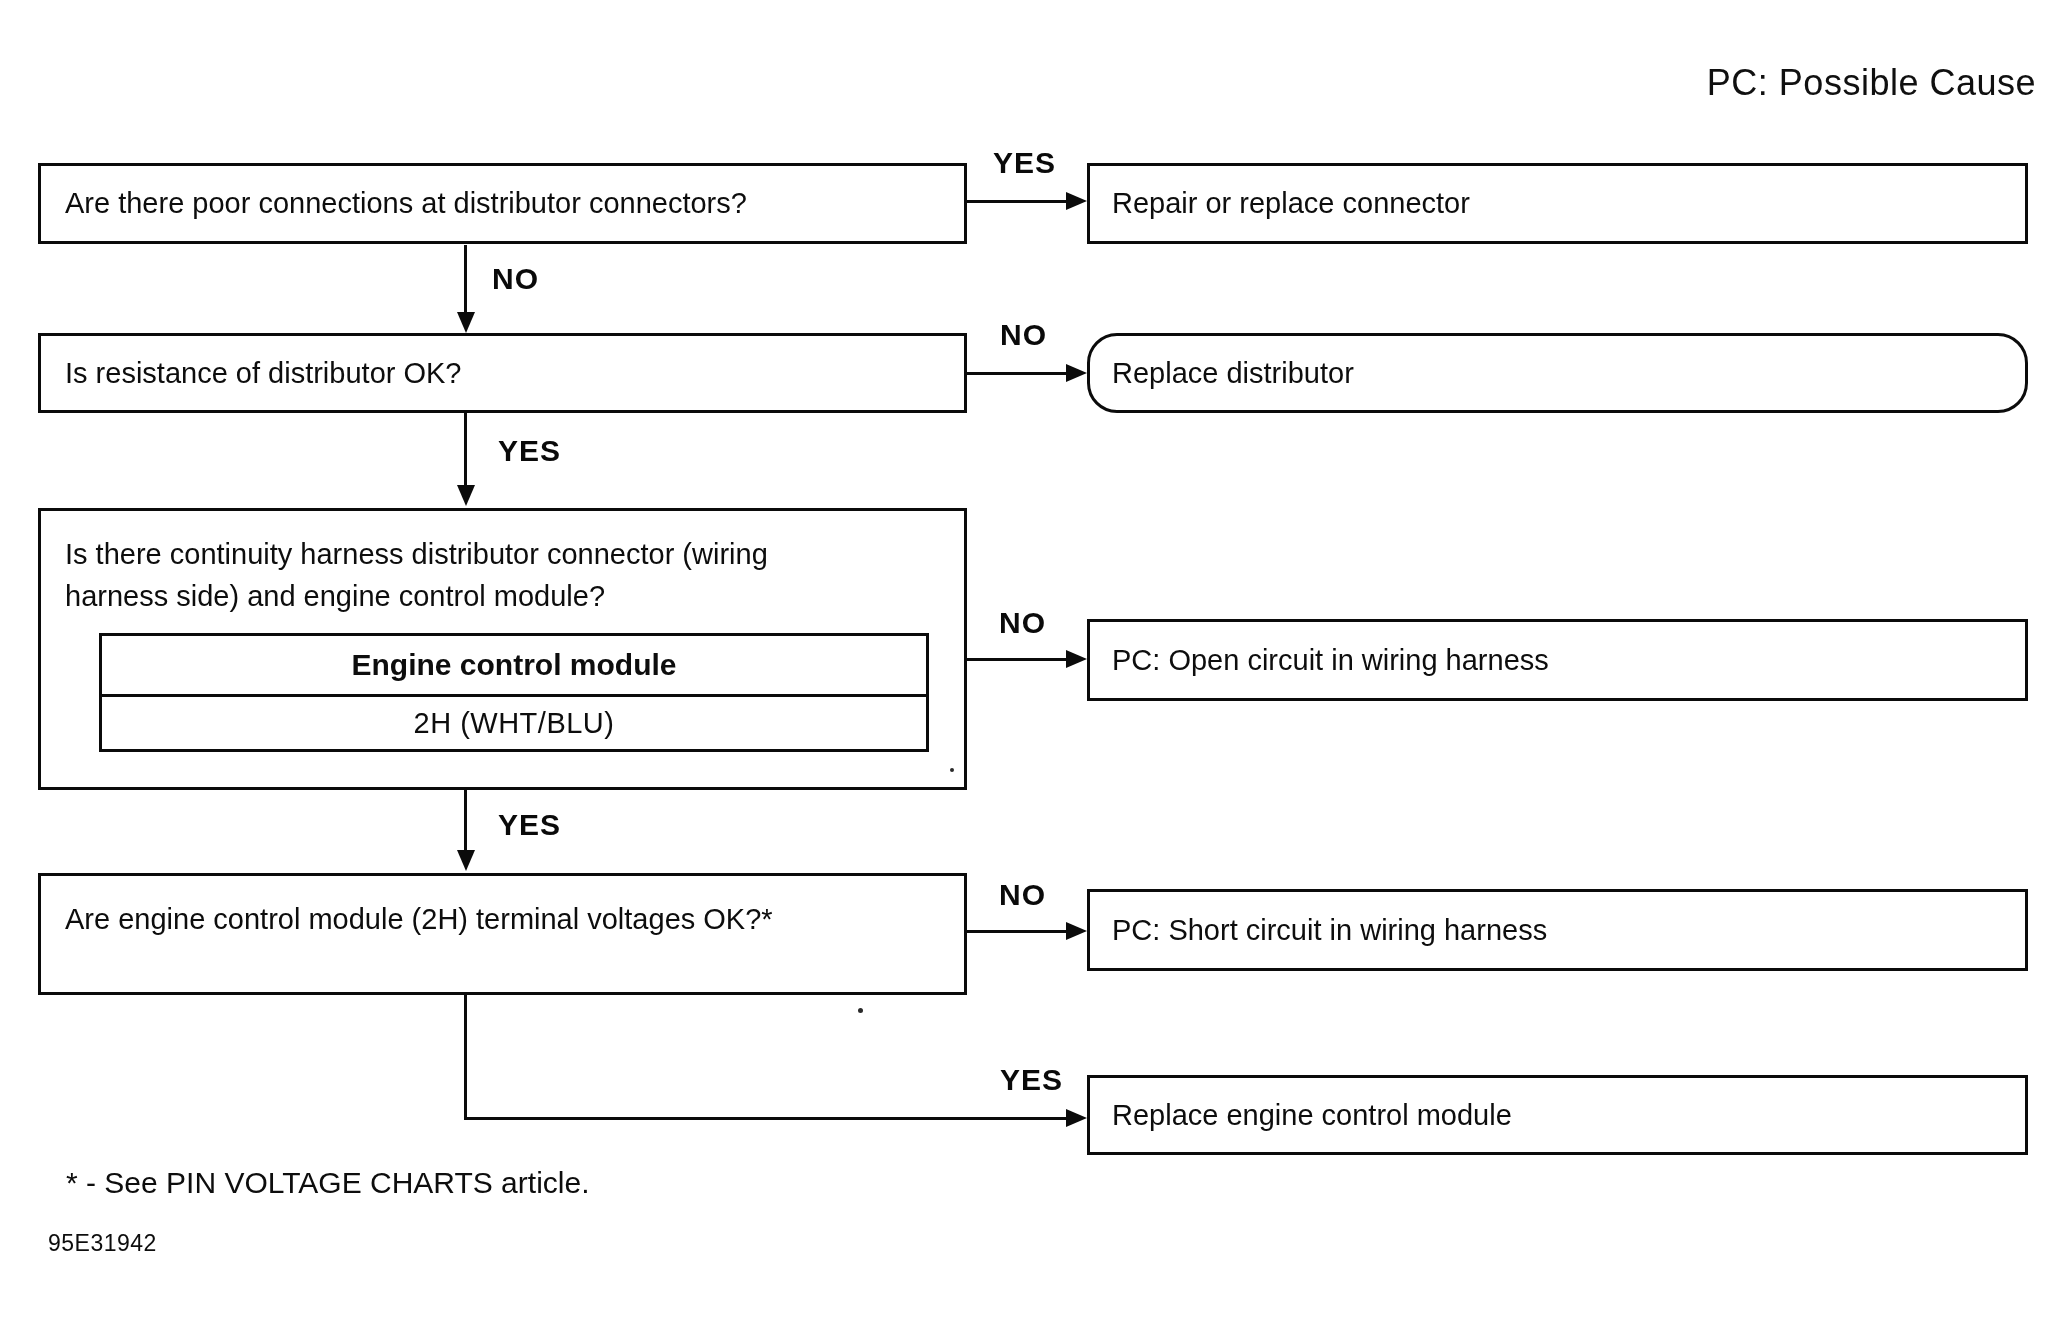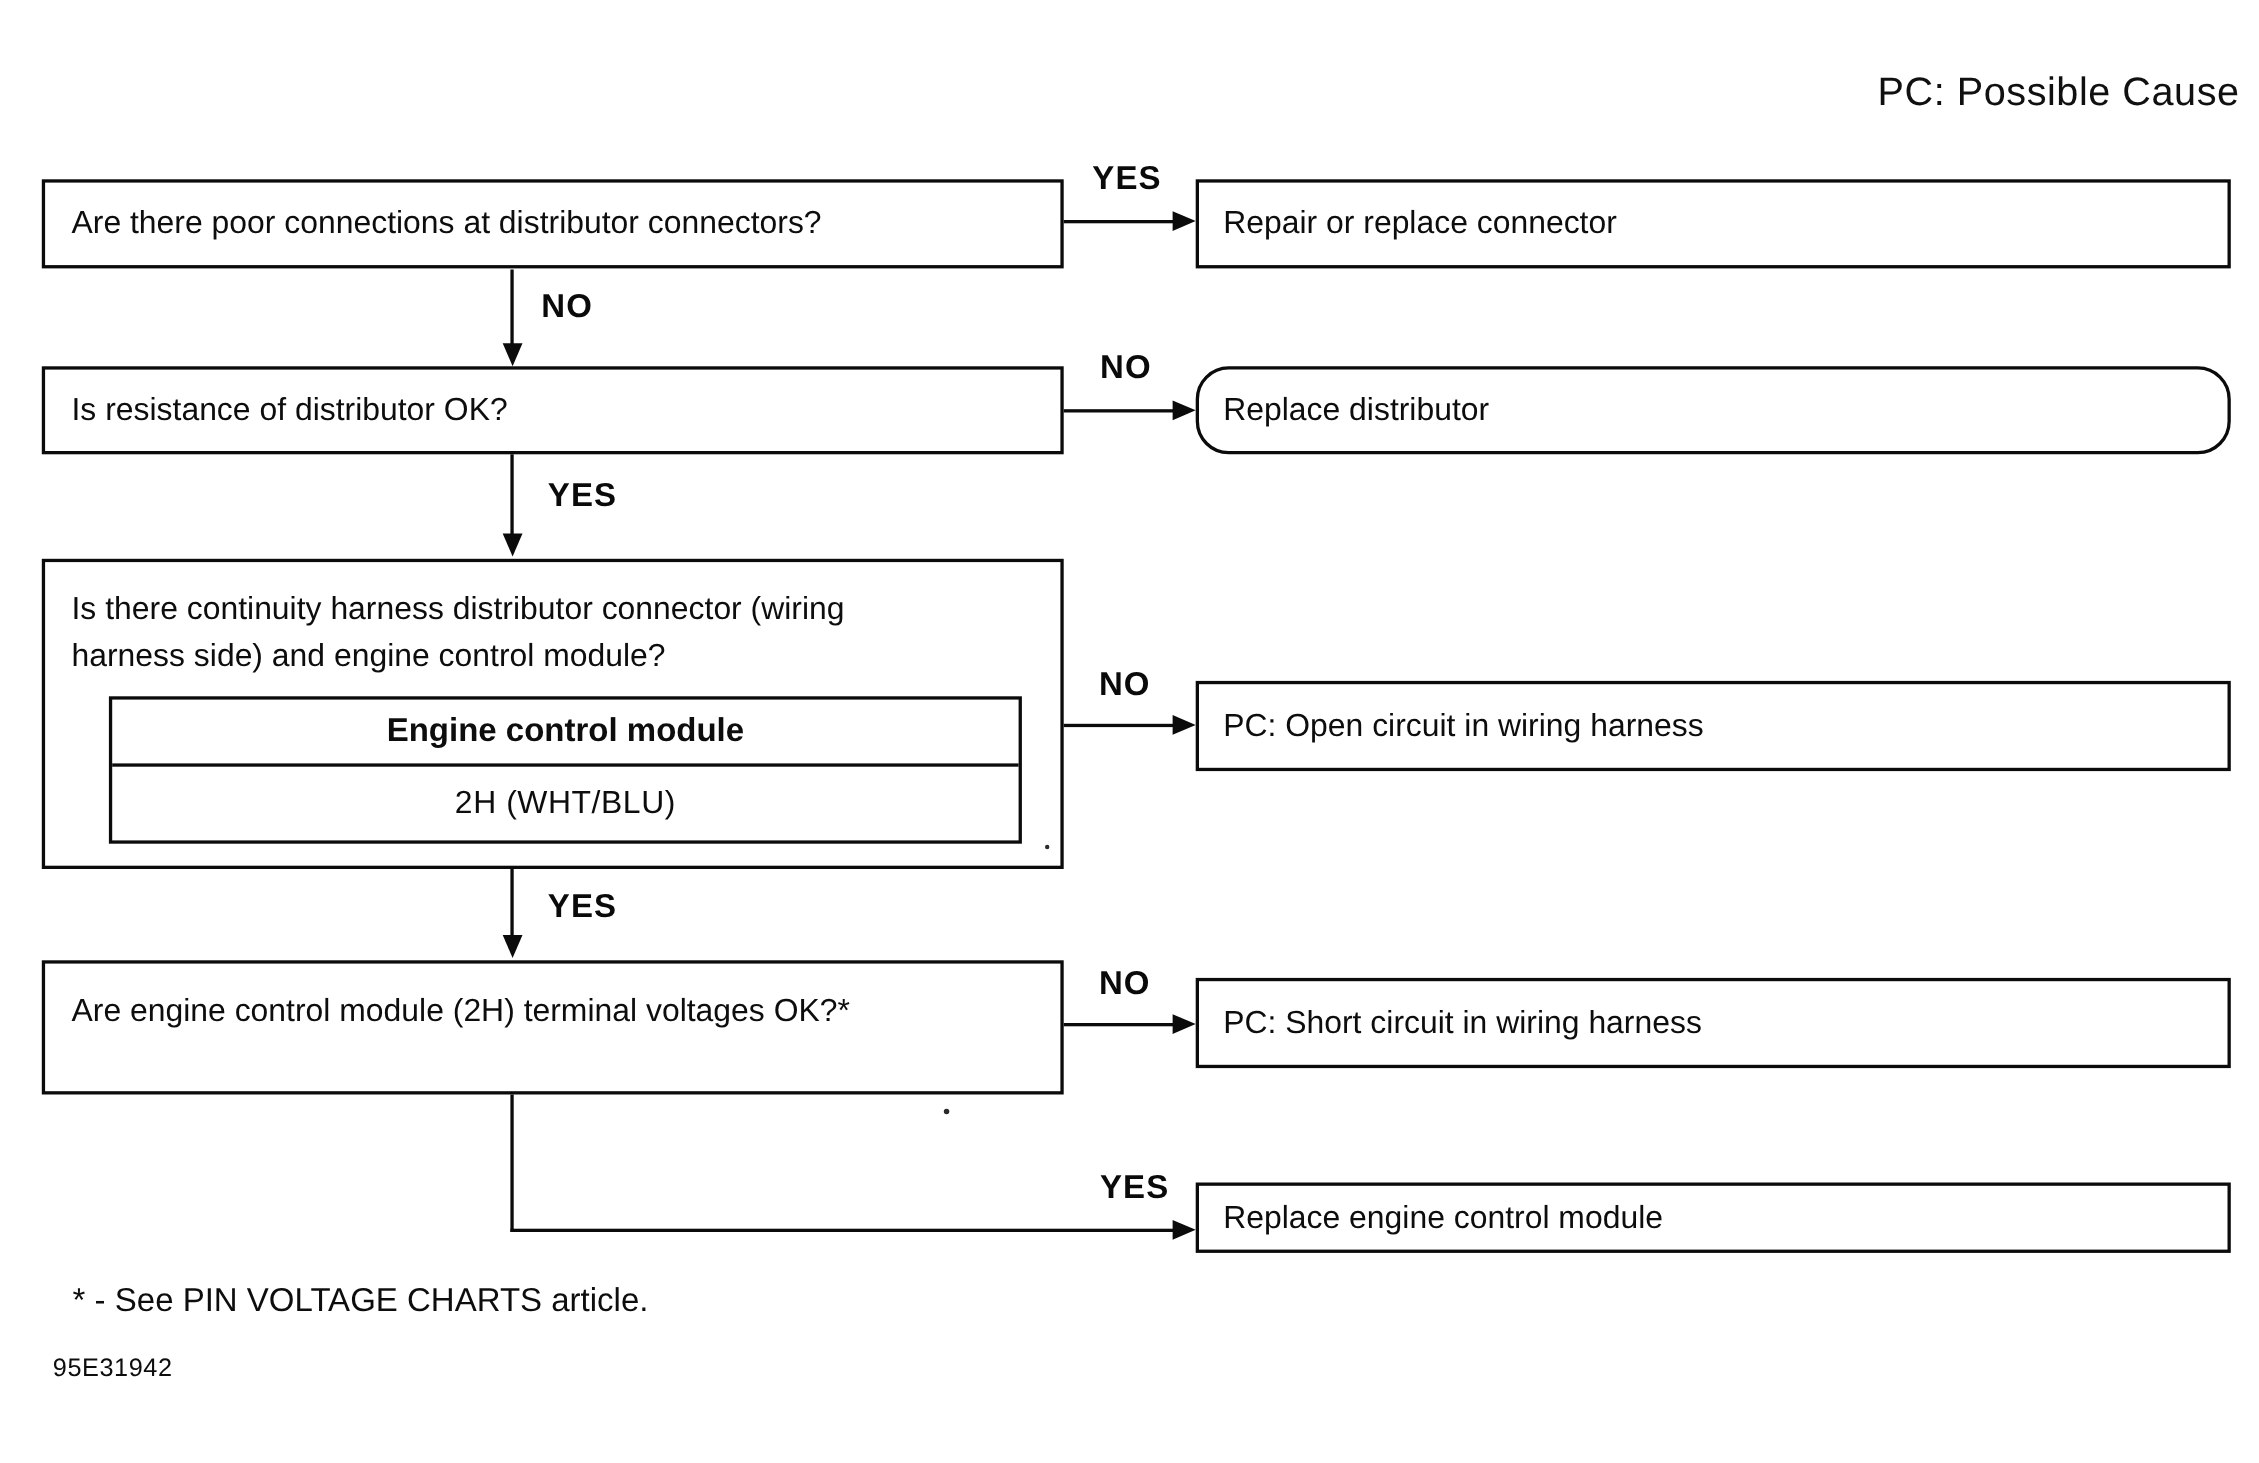--- a/index.html
+++ b/index.html
@@ -36,42 +36,42 @@
   .qbox { left: 38px; width: 929px; }
   .rbox { left: 1087px; width: 941px; display: flex; align-items: center; padding-left: 22px; }
   .q1 { top: 163px; height: 81px; display: flex; align-items: center; padding-left: 24px; }
   .q2 { top: 333px; height: 80px; display: flex; align-items: center; padding-left: 24px; }
   .q3 { top: 508px; height: 282px; padding: 22px 18px 0 24px; }
   .q4 { top: 873px; height: 122px; padding: 22px 18px 0 24px; }
   .r1 { top: 163px; height: 81px; }
   .r2 { top: 333px; height: 80px; border-radius: 30px; }
   .r3 { top: 619px; height: 82px; }
   .r4 { top: 889px; height: 82px; }
-  .r5 { top: 1075px; height: 64px; }
+  .r5 { top: 1075px; height: 80px; }
   .qline { white-space: nowrap; }
   .ecm {
     position: absolute;
     left: 58px;
     top: 122px;
     width: 830px;
     border: 3px solid #0b0b0b;
     box-sizing: border-box;
     background: #ffffff;
   }
   .ecm-header {
     height: 58px;
     border-bottom: 3px solid #0b0b0b;
     display: flex;
     align-items: center;
     justify-content: center;
     font-weight: bold;
     font-size: 30px;
   }
   .ecm-terminal {
-    height: 67px;
+    height: 52px;
     display: flex;
     align-items: center;
     justify-content: center;
     font-size: 29px;
     letter-spacing: 0.5px;
   }
   .lbl {
     position: absolute;
     font-weight: bold;
     font-size: 30px;

